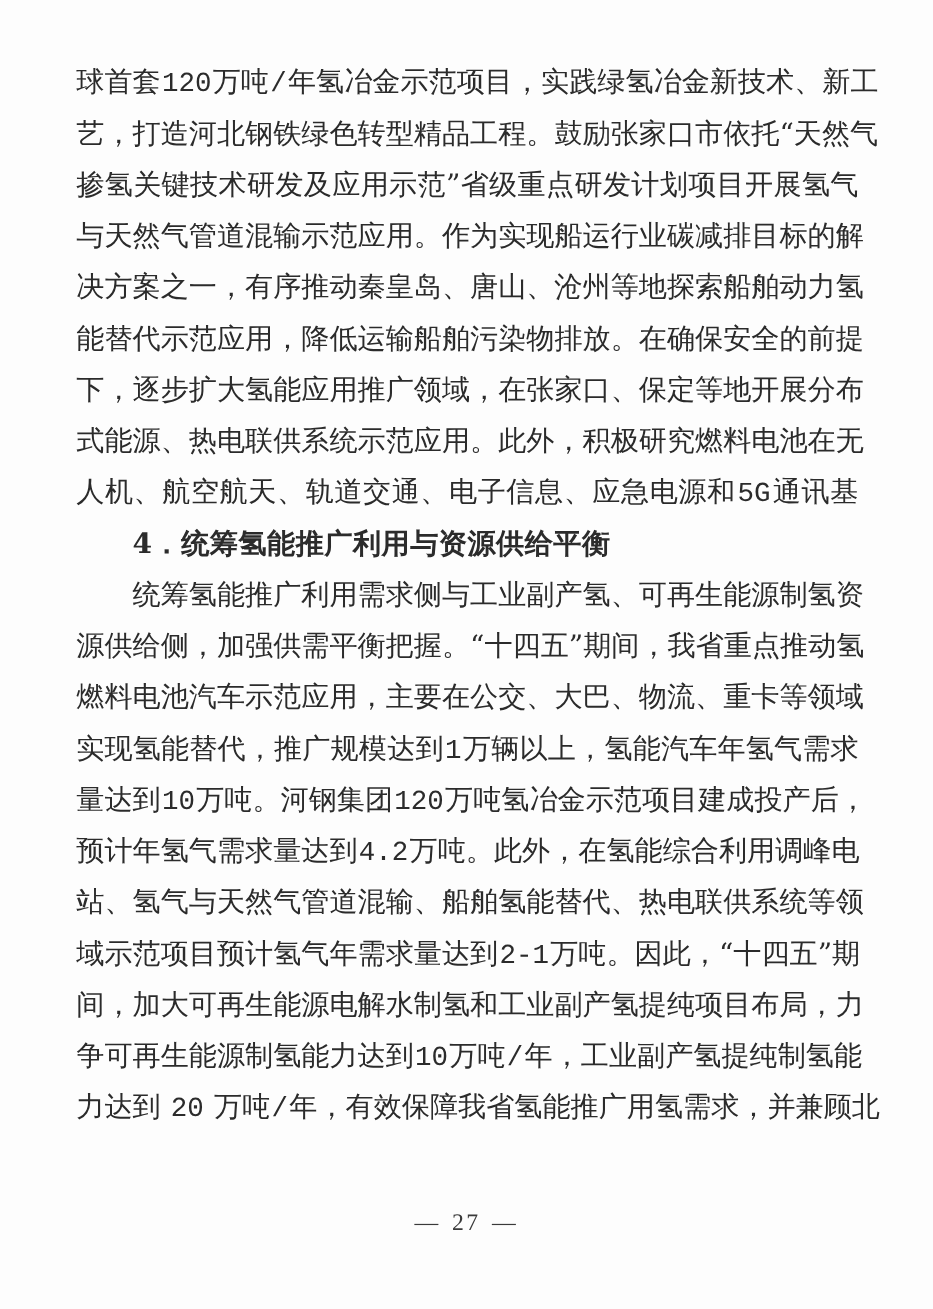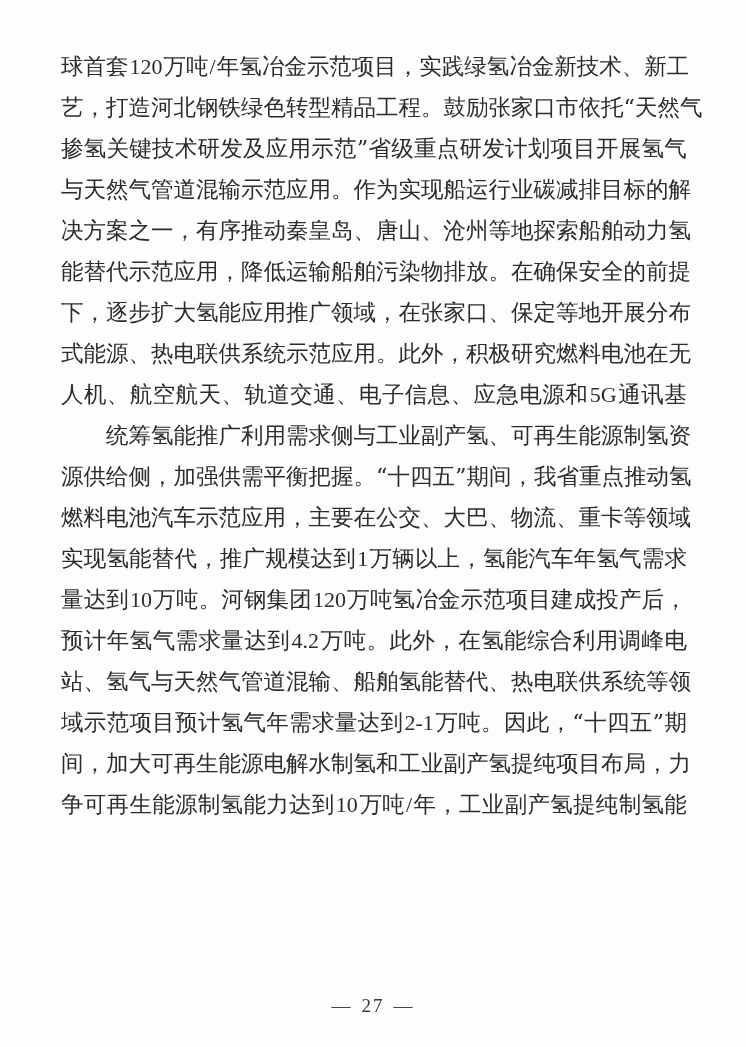--- a/index.html
+++ b/index.html
@@ -59,36 +59,35 @@
   }
 
   .line.heading {
     font-weight: bold;
     text-indent: 45px;
     letter-spacing: 0.4px;
   }
 
   
   .num {
-    font-family: Liberation Serif, serif;
+    font-family: Liberation Mono, monospace;
     font-size: 22px;
     padding: 0 1px;
   }
 
   .pagenum {
     position: absolute;
     left: 0;
     top: 968px;
     width: 746px;
     text-align: center;
     font-family: "Liberation Serif", "DejaVu Serif", serif;
     font-size: 19px;
     color: #3a3a3a;
     letter-spacing: 2px;
-    margin-top: 27px;
   }
   .pagenum .dash {
     padding: 0 7px;
     color: #3a3a3a;
   }
   .pagenum .pn {
     padding: 0 2px;
   }
 </style>
 </head>
@@ -364,20 +363,21 @@
         <span class="ch">电</span>
         <span class="ch">源</span>
         <span class="ch">和</span>
         <span class="ch"> </span>
         <span class="ch num">5G</span>
         <span class="ch"> </span>
         <span class="ch">通</span>
         <span class="ch">讯</span>
         <span class="ch">基</span>
       </div>
+      <div class="line heading">4．统筹氢能推广利用与资源供给平衡</div>
       <div class="line justify">
         <span class="ch" style="width: 45px; flex: 0 0 45px;"></span>
         <span class="ch">统</span>
         <span class="ch">筹</span>
         <span class="ch">氢</span>
         <span class="ch">能</span>
         <span class="ch">推</span>
         <span class="ch">广</span>
         <span class="ch">利</span>
         <span class="ch">用</span>
@@ -674,19 +674,20 @@
         <span class="ch">业</span>
         <span class="ch">副</span>
         <span class="ch">产</span>
         <span class="ch">氢</span>
         <span class="ch">提</span>
         <span class="ch">纯</span>
         <span class="ch">制</span>
         <span class="ch">氢</span>
         <span class="ch">能</span>
       </div>
+      <div class="line last"><span>力达到 </span><span class="num">20</span><span> 万吨</span><span class="num">/</span><span>年，有效保障我省氢能推广用氢需求，并兼顾北</span></div>
     </div>
 
   <div class="pagenum">
     <span class="dash">—</span><span class="pn">27</span><span class="dash">—</span>
   </div>
 
 </div>
 
 </body></html>

